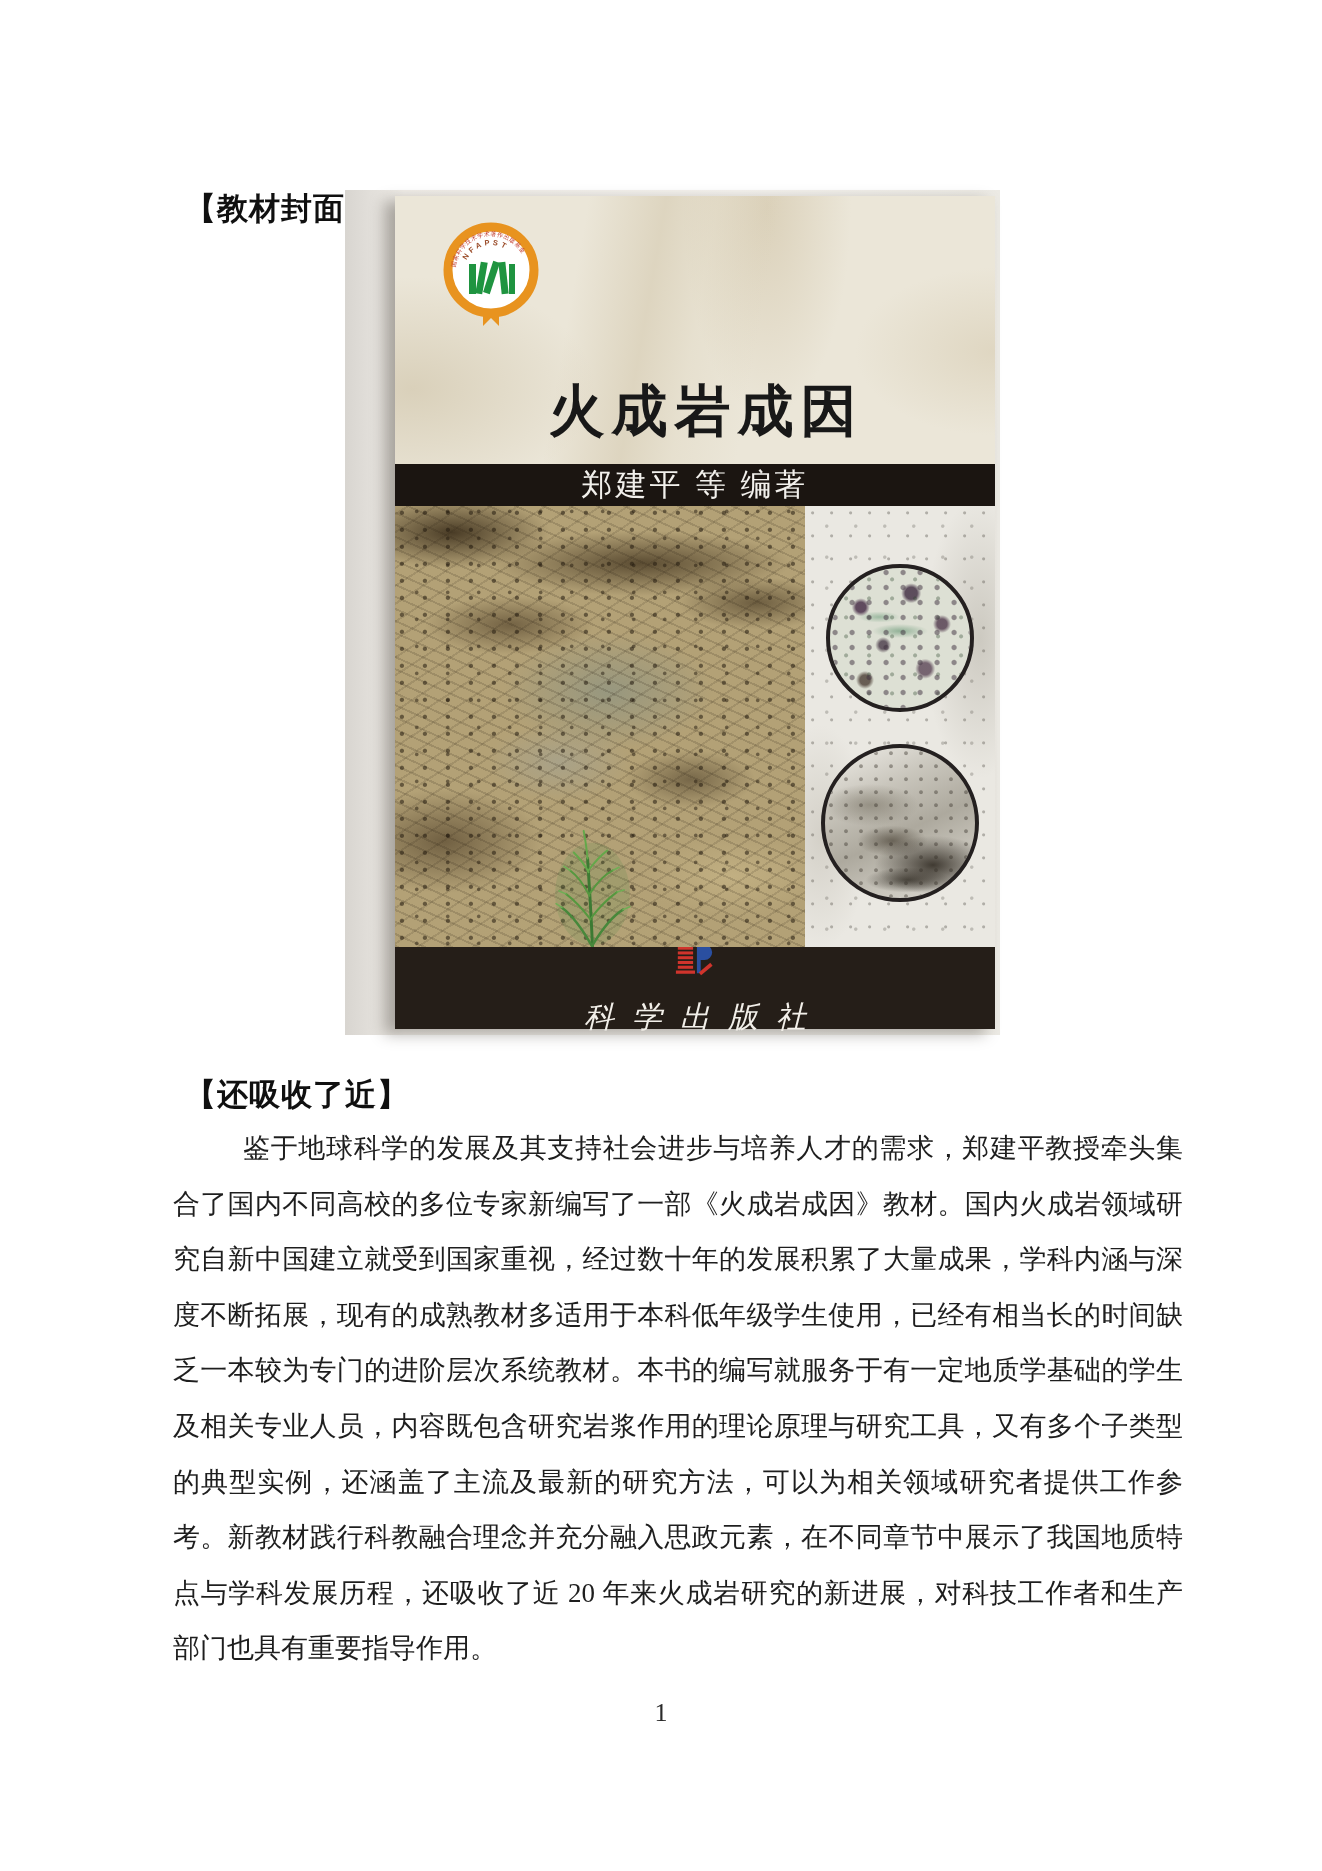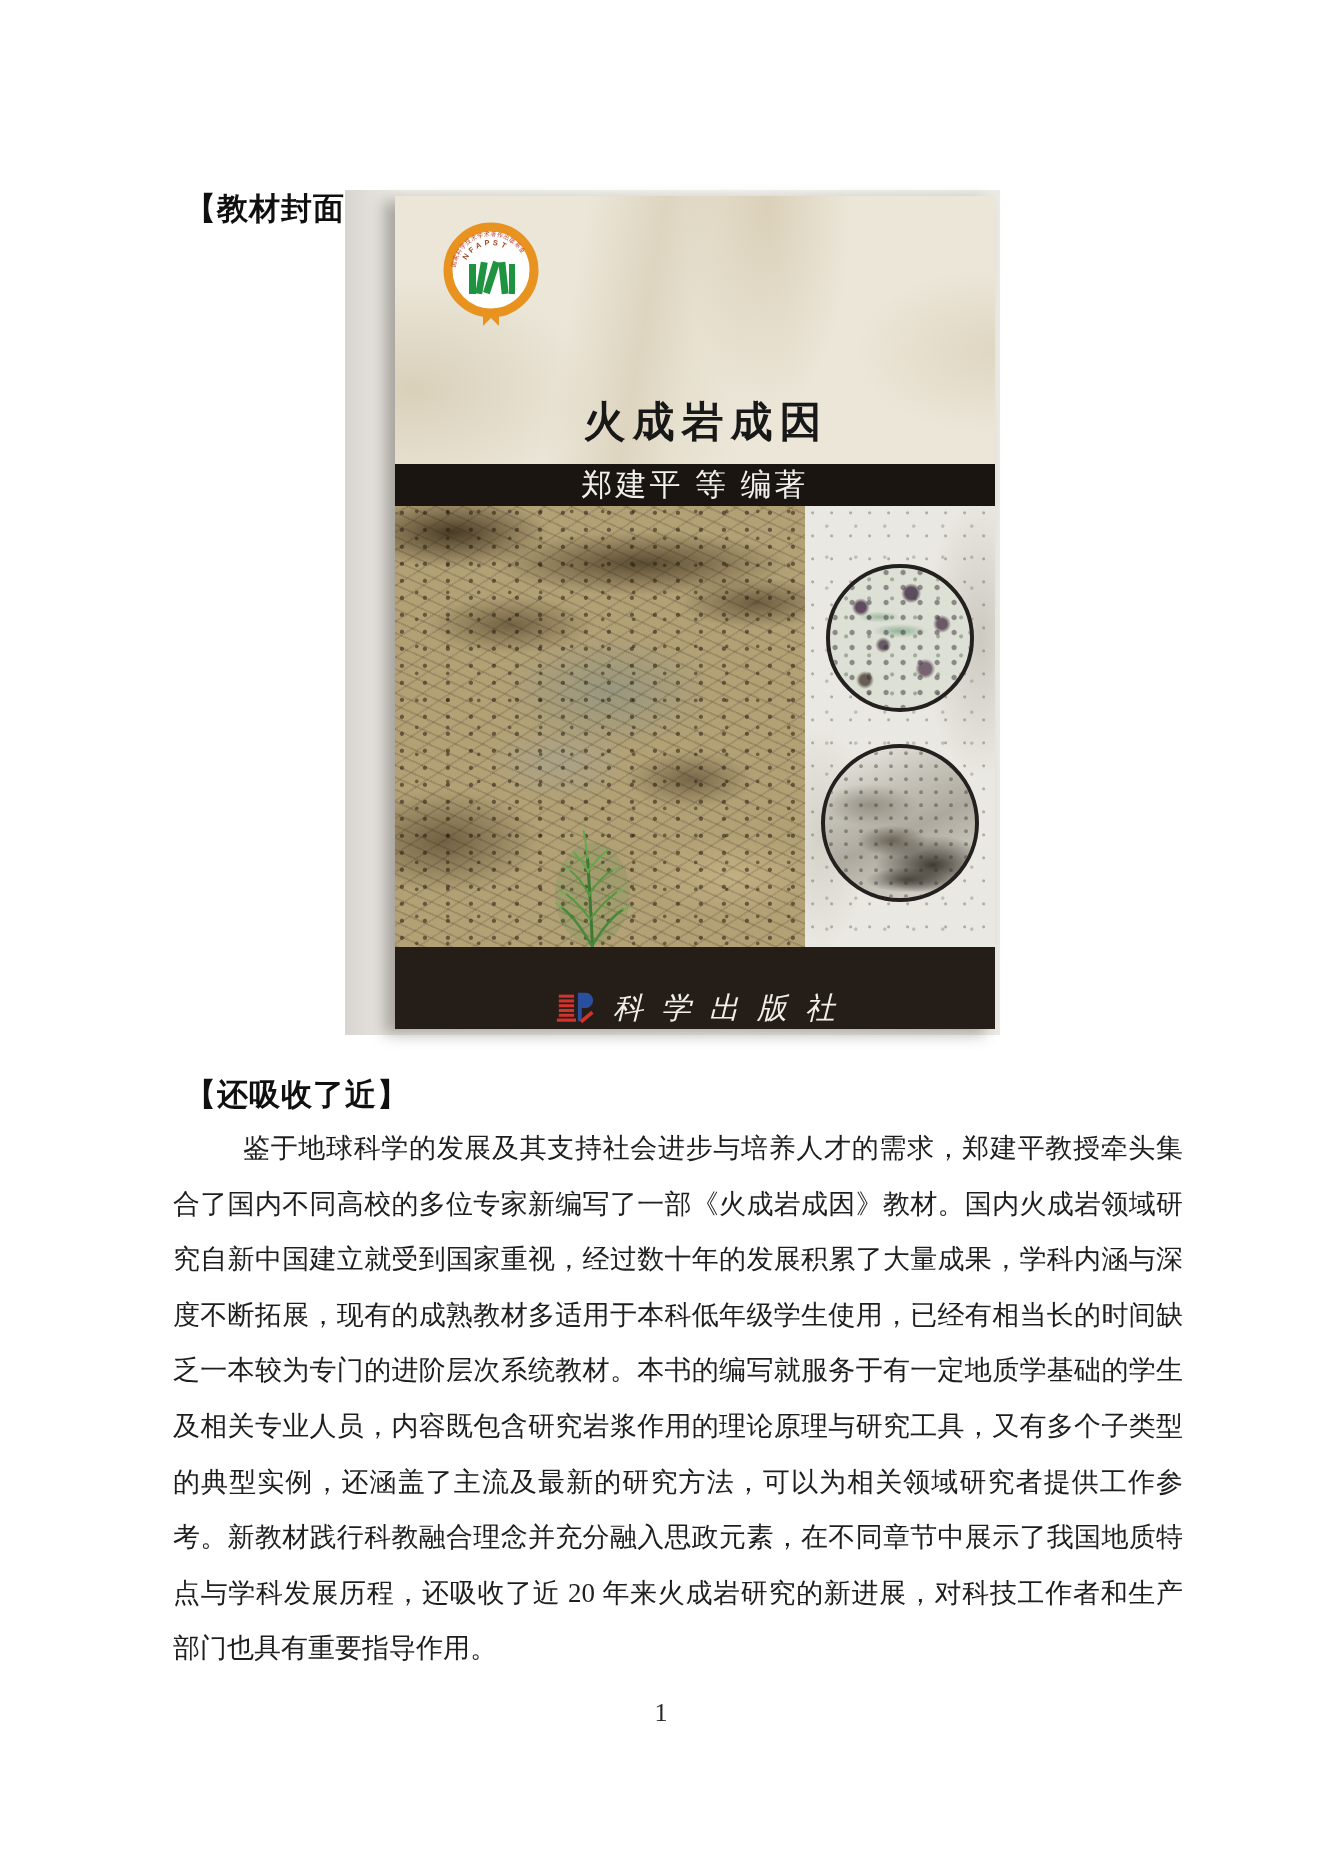--- a/index.html
+++ b/index.html
@@ -25,21 +25,21 @@
       radial-gradient(ellipse 120px 300px at 62% 4%, rgba(203,188,156,.5), transparent 70%),
       radial-gradient(ellipse 260px 160px at 3% 72%, rgba(196,182,150,.45), transparent 70%),
       radial-gradient(ellipse 200px 120px at 100% 58%, rgba(205,191,160,.4), transparent 70%);}
   .fund-logo{position:absolute;left:46px;top:24px;width:100px;height:112px;}
   .fund-ring{fill:#ffffff;stroke:var(--fund-logo-orange,#e8931f);stroke-width:9;}
   .fund-books rect{fill:var(--fund-logo-green,#1f9440);}
   .ring-cn{font-size:6px;fill:#c03a2b;letter-spacing:.4px;font-family:"Liberation Sans",sans-serif;}
   .ring-en{font-size:7.5px;fill:#9a4b28;letter-spacing:3px;font-weight:bold;font-family:"Liberation Sans",sans-serif;}
   .fund-ribbon{fill:var(--fund-logo-orange,#e8931f);}
   .title{position:absolute;bottom:14px;width:100%;text-align:center;padding-left:22px;box-sizing:border-box;
-         font-family:"Liberation Sans","DejaVu Sans",sans-serif;font-weight:700;font-size:42px;
+         font-family:"Liberation Sans","DejaVu Sans",sans-serif;font-weight:700;font-size:56px;
          letter-spacing:7px;color:#181818;}
 
   
   .author-bar{height:42px;background:var(--cover-bar-black,#1b1511);display:flex;align-items:center;justify-content:center;}
   .author-bar span{color:#f2f0ec;font-size:31px;letter-spacing:3px;
                    font-family:"Liberation Sans","DejaVu Sans",sans-serif;}
 
   
   .rock-row{flex:1;display:flex;min-height:0;}
   .rock-left{position:relative;width:410px;overflow:hidden;background-color:var(--rock-tan,#b3a176);
@@ -93,21 +93,21 @@
       radial-gradient(ellipse 90px 45px at 72% 78%, rgba(40,34,26,.85), transparent 65%),
       radial-gradient(ellipse 70px 30px at 30% 38%, rgba(120,114,100,.6), transparent 70%),
       radial-gradient(ellipse 50px 22px at 45% 62%, rgba(60,52,40,.6), transparent 70%),
       radial-gradient(ellipse 60px 18px at 55% 88%, rgba(35,30,22,.7), transparent 70%),
       linear-gradient(155deg, rgba(245,243,238,.9) 0%, rgba(200,196,186,.4) 30%, rgba(150,145,132,.55) 55%, rgba(205,201,191,.3) 78%, rgba(235,233,228,.5) 100%);}
   .inset2::after{content:"";position:absolute;inset:0;border-radius:50%;
     background-image:radial-gradient(circle at 40% 40%, rgba(50,44,36,.4) 0 1.4px, transparent 2.4px);
     background-size:15px 13px;}
 
   
-  .pub-bar{height:82px;background:var(--publisher-bar-brown,#251e18);display:flex;align-items:flex-end;justify-content:center;gap:16px;}
+  .pub-bar{height:82px;background:var(--publisher-bar-brown,#251e18);display:flex;align-items:center;justify-content:center;gap:16px;flex-direction:column;}
   .sp-logo{width:42px;height:42px;flex:0 0 auto;}
   .pub-name{color:#f2efe9;font-size:30px;font-style:italic;letter-spacing:18px;margin-right:-18px;
             font-family:"Liberation Serif","DejaVu Serif",serif;}
 
   
   .intro{position:absolute;left:157px;top:1105px;width:1010px;margin:16px;
          font-size:27px;line-height:55.6px;text-align:justify;text-indent:70px;
          word-break:break-all;color:#1e1e1e;}
 
   .page-number{position:absolute;top:1698px;left:0;width:1322px;text-align:center;

